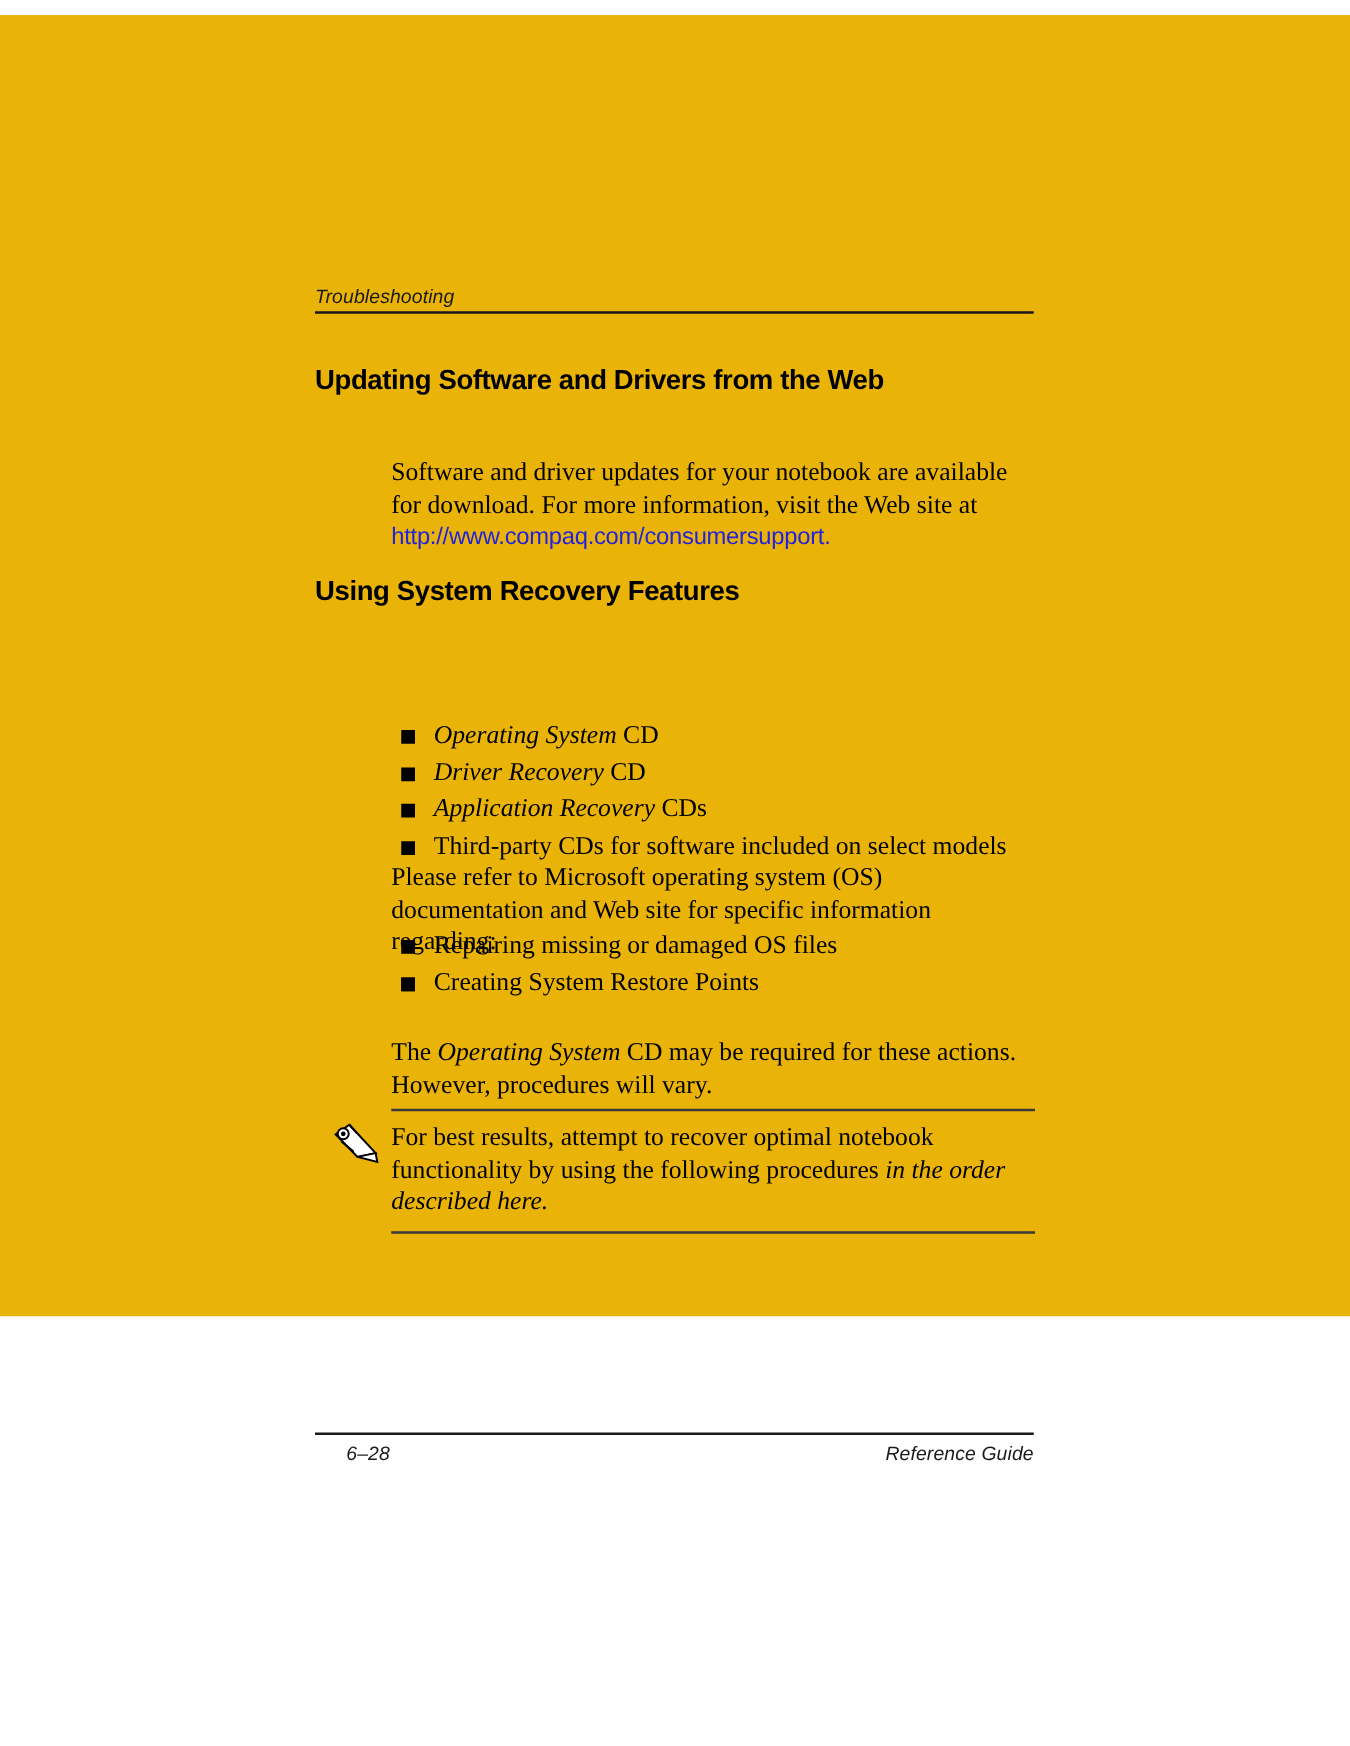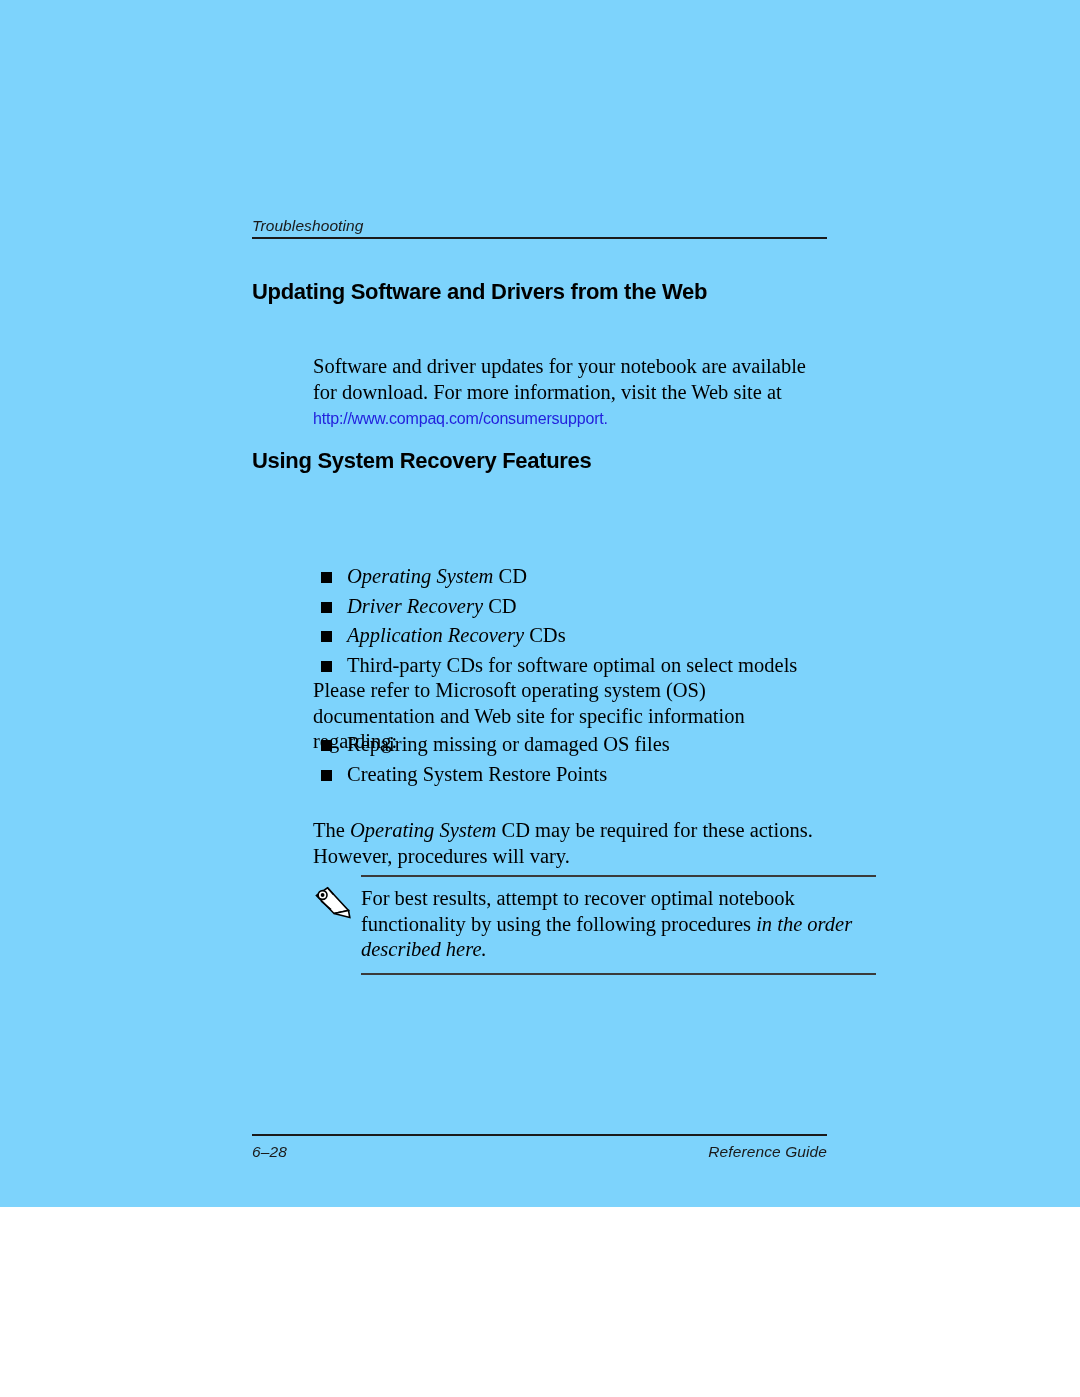--- a/index.html
+++ b/index.html
@@ -12,24 +12,24 @@
     height: 1397px;
     position: relative;
     font-family: "Liberation Serif", serif;
     color: #000000;
     overflow: hidden;
   }
 
   .page {
     position: absolute;
     left: 0;
-    top: 0;
+    top: 12px;
     width: 1080px;
-    height: 1207px;
-    background: #7dd3fc;
+    height: 1041px;
+    background: #eab308;
   }
 
   
   .header {
     position: absolute;
     left: 252px;
     top: 216px;
     width: 575px;
   }
   .header-label {
@@ -75,21 +75,21 @@
     left: 313px;
     width: 515px;
     font-family: "Liberation Serif", serif;
     font-size: 20.5px;
     line-height: 25.6px;
     color: #000000;
     text-align: left;
   }
   .body-block .u {
     font-family: "Liberation Sans", sans-serif;
-    font-size: 16px;
+    font-size: 19px;
     color: #2222dd;
     letter-spacing: -0.2px;
   }
   i, .ital { font-style: italic; }
 
   #para-updates   { top: 354px; }
   #para-recovery  { top: 490px; }
   #para-refer     { top: 678px; }
   #para-oscd      { top: 818px; font-family: Liberation Serif, serif; }
 
@@ -120,21 +120,20 @@
   }
   #bullets-cds  { top: 562px; }
   #bullets-os   { top: 730px; }
 
   
   .note {
     position: absolute;
     left: 313px;
     top: 875px;
     width: 515px;
-    margin-left: 48px;
   }
   .note-rule {
     border-top: 2px solid #3a3a3a;
     width: 515px;
   }
   .note-body {
     position: relative;
     padding: 9px 0 10px 0;
     min-height: 62px;
   }
@@ -166,20 +165,21 @@
   .footer-row {
     display: flex;
     justify-content: space-between;
     align-items: baseline;
     margin-top: 7px;
     font-family: "Liberation Sans", sans-serif;
     font-style: italic;
     font-size: 15.5px;
     color: #1a1a1a;
     letter-spacing: 0.1px;
+    margin-left: 25px;
   }
 </style>
 </head>
 <body>
 
 <div class="page">
 
   <div class="header">
     <div class="header-label">Troubleshooting</div>
     <div class="header-rule"></div>
@@ -198,21 +198,21 @@
     <li>
       <span class="sq"></span><i>Operating System</i><span> CD</span>
     </li>
     <li>
       <span class="sq"></span><i>Driver Recovery</i><span> CD</span>
     </li>
     <li>
       <span class="sq"></span><i>Application Recovery</i><span> CDs</span>
     </li>
     <li>
-      <span class="sq"></span><i></i><span>Third-party CDs for software optimal on select models</span>
+      <span class="sq"></span><i></i><span>Third-party CDs for software included on select models</span>
     </li>
   </ul>
 
   <div class="body-block" id="para-refer">Please refer to Microsoft operating system (OS) documentation and Web site for specific information regarding:</div>
 
   <ul class="bullets" id="bullets-os">
     <li>
       <span class="sq"></span><span>Repairing missing or damaged OS files</span>
     </li>
     <li>

